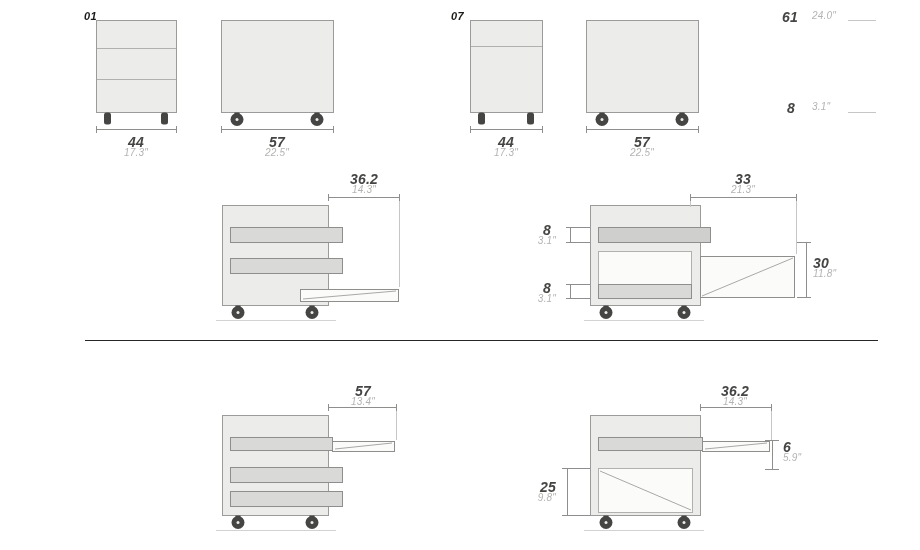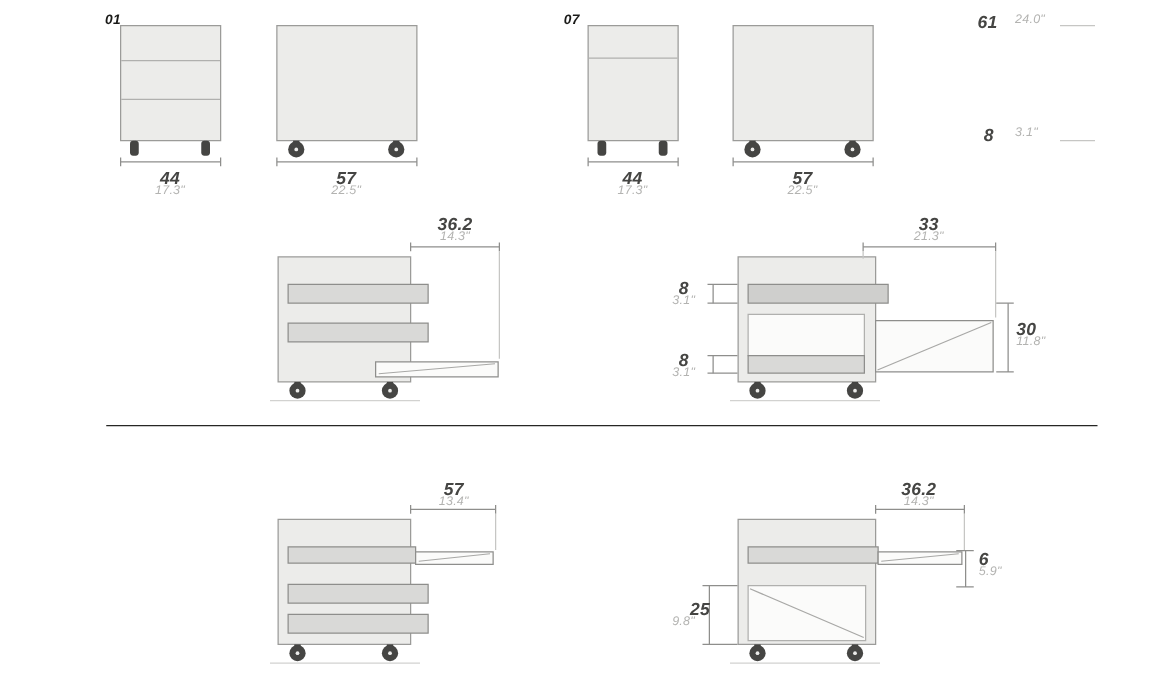--- a/index.html
+++ b/index.html
@@ -237,16 +237,16 @@
   <span class="t in" style="left:813px;top:269px;">11.8"</span>
 
   <div class="divider"></div>
 
   <span class="t cm c" style="left:363px;top:384px;">57</span>
   <span class="t in c" style="left:363px;top:397px;">13.4"</span>
   <span class="t cm c" style="left:735px;top:384px;">36.2</span>
   <span class="t in c" style="left:735px;top:397px;">14.3"</span>
   <span class="t cm" style="left:783px;top:440px;">6</span>
   <span class="t in" style="left:783px;top:453px;">5.9"</span>
-  <span class="t cm r" style="left:556px;top:480px;margin-left:12px;">25</span>
+  <span class="t cm r" style="left:556px;top:480px;">25</span>
   <span class="t in r" style="left:556px;top:493px;">9.8"</span>
 
 </div>
 
 </body></html>

